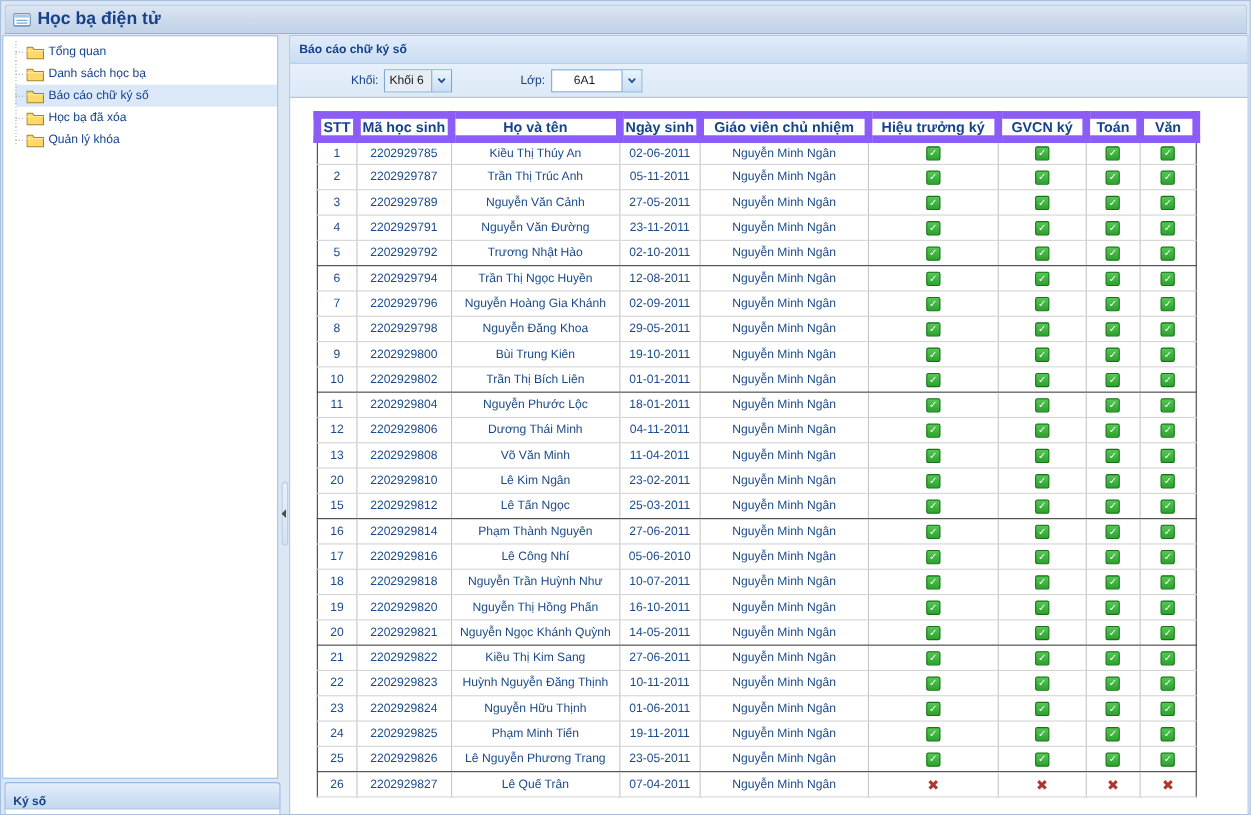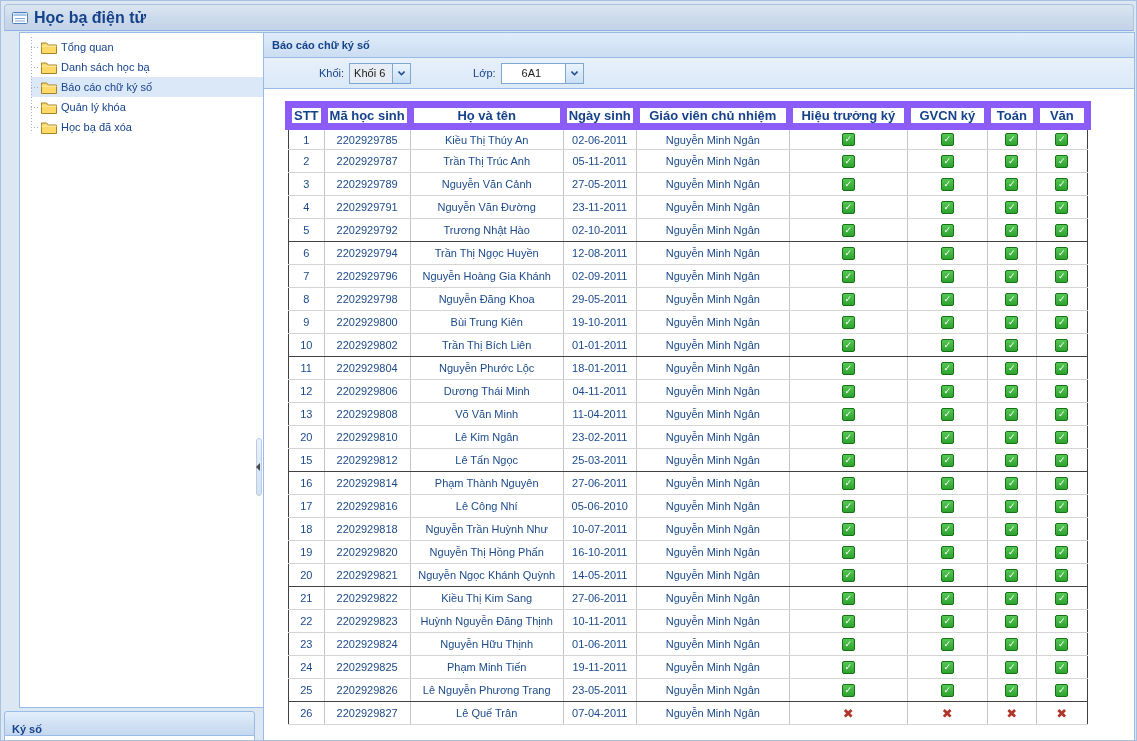--- a/index.html
+++ b/index.html
@@ -9,21 +9,21 @@
 
   
   .app-header{position:absolute;left:3px;top:3px;width:1130px;height:27px;
     background:linear-gradient(180deg,#DCE6F2 0%,#CBD9EB 55%,#C3D3E8 100%);
     border:1px solid #AEC3E0;border-bottom:1px solid #8DB2E3;border-radius:4px 4px 0 0;
     display:flex;align-items:center;box-sizing:border-box;}
   .app-header .title{color:#15428B;font-weight:bold;font-size:16px;margin-left:6px;}
   .hdr-icon{margin-left:7px;display:inline-flex;}
 
   
-  .tree-panel{position:absolute;left:18px;top:31px;width:251px;height:676px;background:#fff;
+  .tree-panel{position:absolute;left:1px;top:31px;width:251px;height:676px;background:#fff;
     border:1px solid #99BBE8;box-sizing:border-box;overflow:hidden;}
   .tree{position:relative;padding-top:4px;}
   .tree-vline{position:absolute;left:11px;top:4px;width:1px;height:96px;
     background-image:repeating-linear-gradient(to bottom,#A5AEBE 0 1px,transparent 1px 3px);}
   .tree-item{display:flex;align-items:center;height:20px;margin-left:11px;cursor:pointer;}
   .tree-item.selected{background:#DBE8F8;}
   .elbow{display:inline-block;width:9px;height:20px;flex:0 0 9px;
     background-image:repeating-linear-gradient(to right,#A5AEBE 0 1px,transparent 1px 3px);
     background-size:9px 1px;background-repeat:no-repeat;background-position:0 50%;}
   .folder-icon{display:inline-flex;margin:0 4px 0 1px;}
@@ -135,31 +135,31 @@
     <span class="tree-label">Báo cáo chữ ký số</span>
   </div>
         <div class="tree-item">
     <span class="elbow"></span>
     <span class="folder-icon">
       <svg width="16" height="13" viewBox="0 0 16 13">
         <path d="M0.5 12.5 V2 H5.6 L7.2 4 H15.5 V12.5 Z" fill="#FFD967" stroke="#A58329"></path>
         <path d="M0.5 5.2 H15.5" stroke="#FFEBAE" fill="none"></path>
       </svg>
     </span>
-    <span class="tree-label">Quản lý khóa</span>
+    <span class="tree-label">Học bạ đã xóa</span>
   </div>
         <div class="tree-item">
     <span class="elbow"></span>
     <span class="folder-icon">
       <svg width="16" height="13" viewBox="0 0 16 13">
         <path d="M0.5 12.5 V2 H5.6 L7.2 4 H15.5 V12.5 Z" fill="#FFD967" stroke="#A58329"></path>
         <path d="M0.5 5.2 H15.5" stroke="#FFEBAE" fill="none"></path>
       </svg>
     </span>
-    <span class="tree-label">Học bạ đã xóa</span>
+    <span class="tree-label">Quản lý khóa</span>
   </div>
       </div>
     <div class="tree-vline"></div>
   </div>
 
   <div class="kyso-header">
     <span>Ký số</span>
   </div>
   <div class="kyso-body"></div>
 

